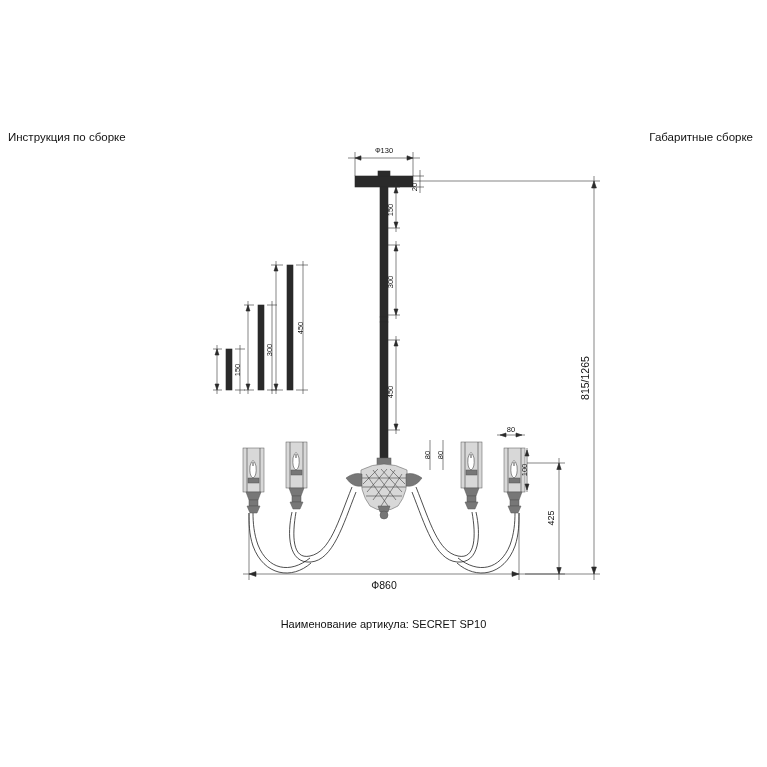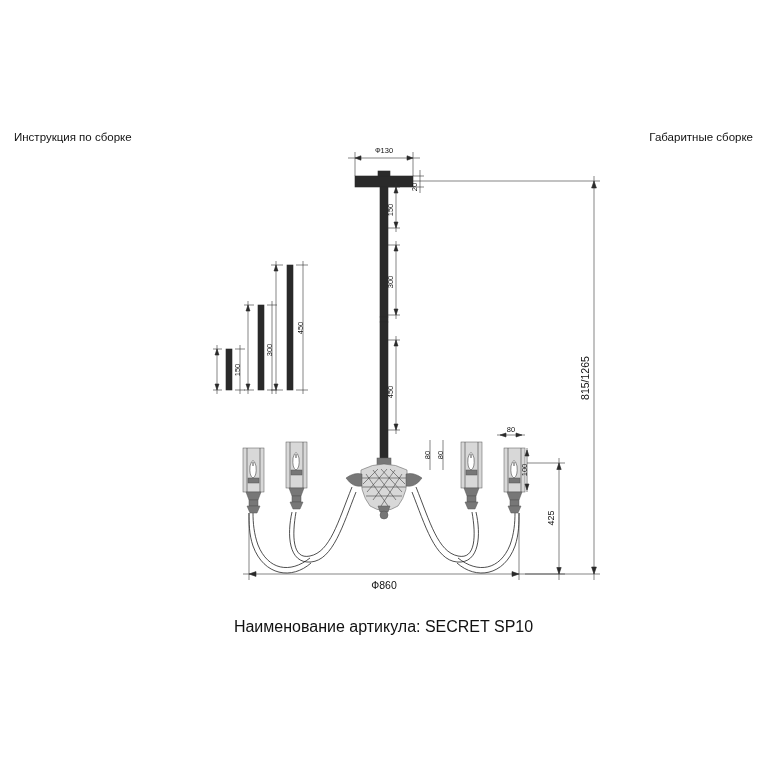--- a/index.html
+++ b/index.html
@@ -18,28 +18,28 @@
   .page {
     position: absolute;
     inset: 0;
   }
   .hdr {
     position: absolute;
     font-size: 11.5px;
     color: #111;
     white-space: nowrap;
   }
-  #hdr-left { left: 14px; top: 131px; }
+  #hdr-left { left: 8px; top: 131px; }
   #hdr-right { right: 14px; top: 131px; }
   #caption {
     position: absolute;
     left: 0; right: 0;
     top: 618px;
     text-align: center;
-    font-size: 16px;
+    font-size: 11px;
     color: #111;
     white-space: nowrap;
   }
   svg.draw {
     position: absolute;
     left: 0; top: 0;
     width: 767px;
     height: 767px;
   }
   .ln { stroke: #222; stroke-width: 0.8; fill: none; }

